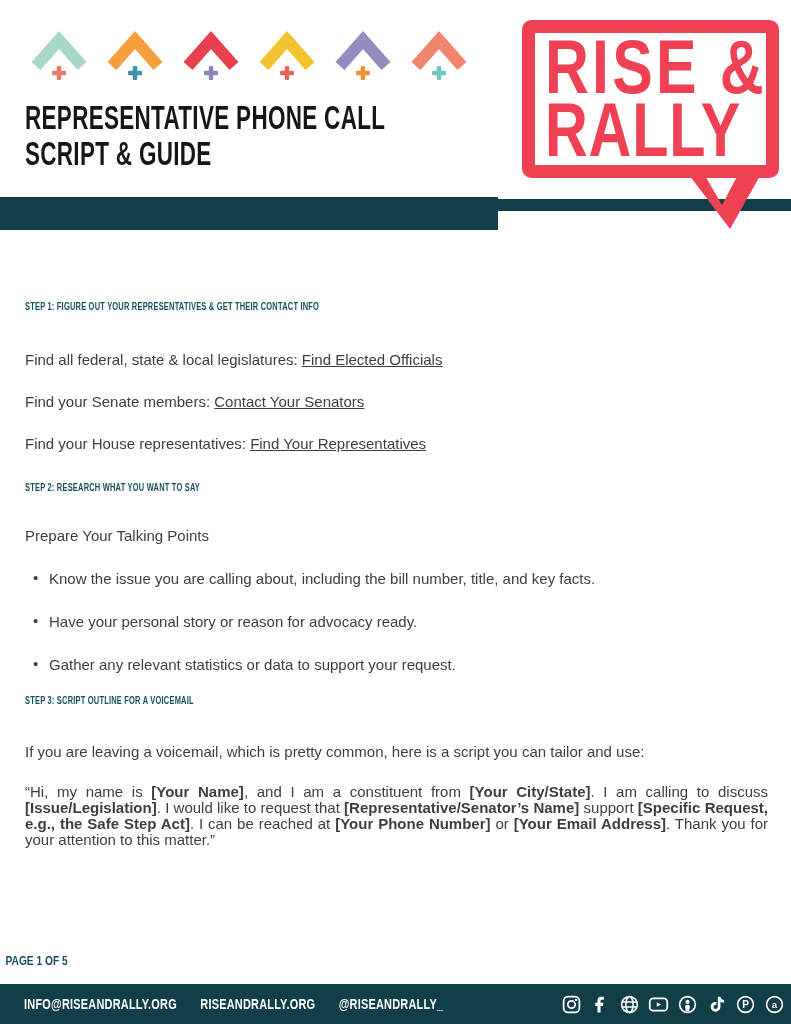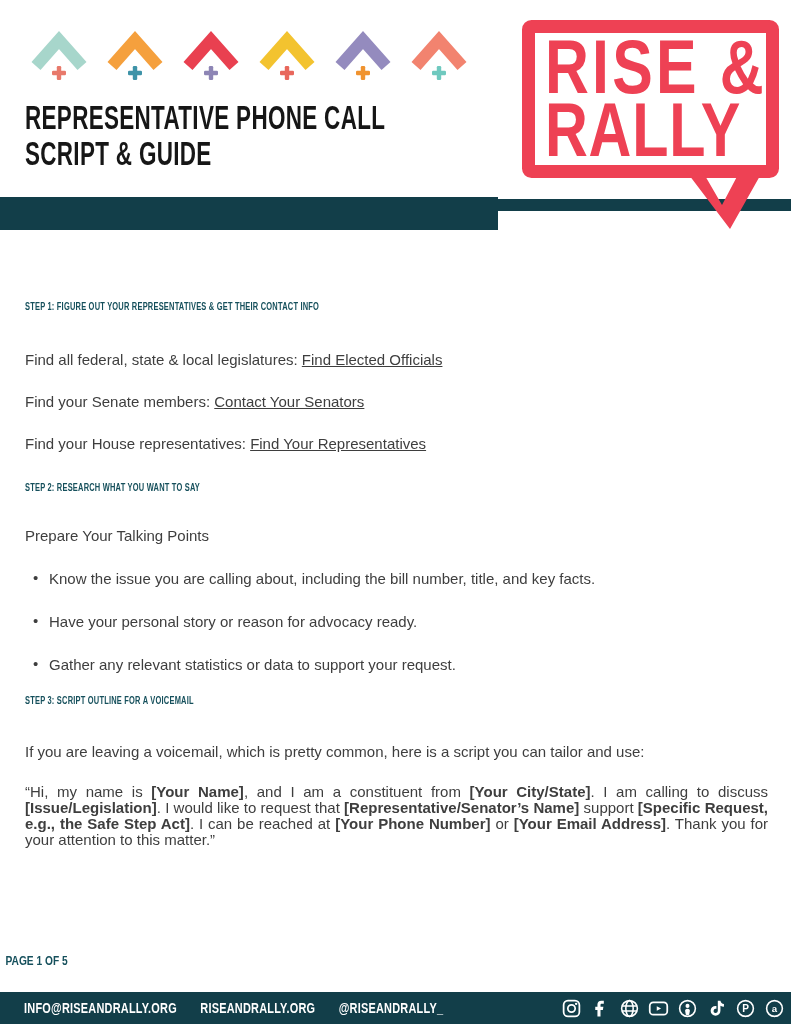--- a/index.html
+++ b/index.html
@@ -42,21 +42,21 @@
   ul.bullets li:last-child { margin-bottom:0; }
   ul.bullets li::before { content:"•"; position:absolute; left:8px; top:-1px; font-size:15px; }
 
   p.script { margin:23px 0 7px; line-height:16px; text-align:justify; }
   p.script strong { font-weight:bold; }
 
   
   .page-indicator { position:absolute; left:0; right:0; top:954px; text-align:left; color:var(--teal); font-weight:bold; font-size:12px; }
   .page-indicator span { display:inline-block; transform:scaleX(0.85); white-space:nowrap; }
 
-  .footer-bar { position:absolute; left:0; right:0; bottom:0; height:32px; background:var(--band);
+  .footer-bar { position:absolute; left:0; right:0; bottom:0; height:40px; background:var(--band);
     display:flex; align-items:center; justify-content:space-between; padding:4px 24px; box-sizing:border-box; }
   .contacts { display:flex; gap:30px; color:#fff; font-weight:bold; font-size:14px;
     transform:scaleX(0.78); transform-origin:left center; white-space:nowrap; letter-spacing:0.3px; }
   .socials { display:flex; gap:8px; align-items:center; }
   .socials .sicon { width:21px; height:21px; display:inline-flex; cursor:pointer; }
   .socials .sicon svg { width:21px; height:21px; display:block; }
 </style>
 </head>
 <body>
 

